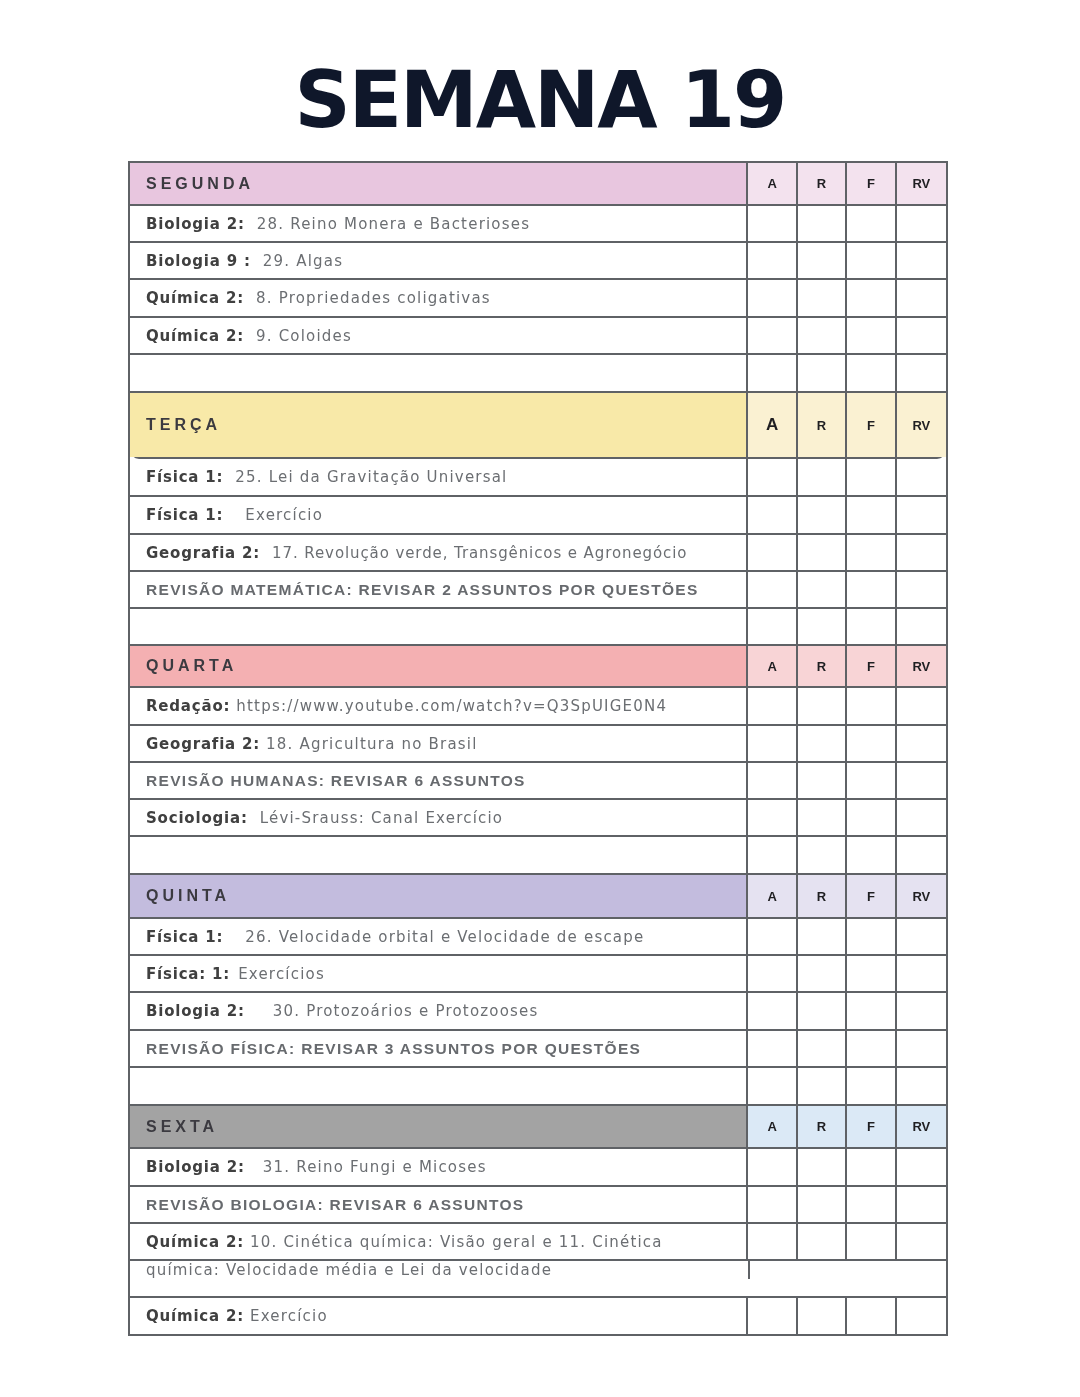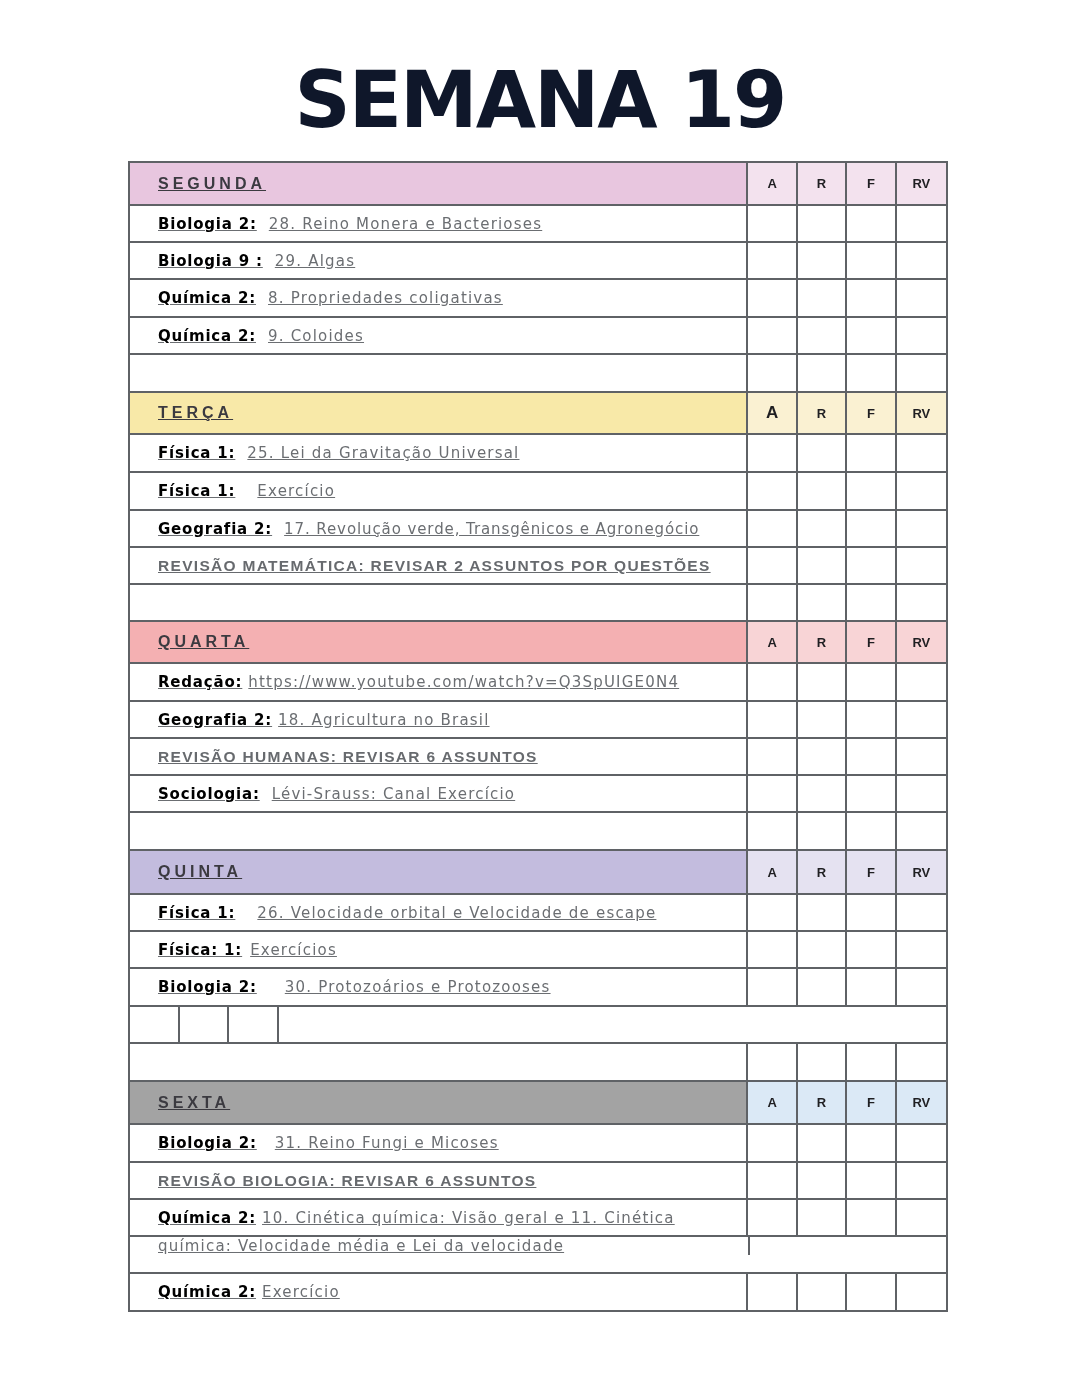--- a/index.html
+++ b/index.html
@@ -6,29 +6,29 @@
   body { width: 1080px; height: 1397px; position: relative; overflow: hidden;
          font-family: "DejaVu Sans", sans-serif; color: #5b5e62; }
   .title { position: absolute; left: 0; top: 52px; width: 1080px; text-align: center;
            font-family: "DejaVu Sans", sans-serif; font-weight: bold; font-size: 78px;
            letter-spacing: -2px; color: #0f172a; line-height: 96px; }
   .table { position: absolute; left: 128px; top: 161px; width: 820px;
            border: 2px solid #5f6266; box-sizing: border-box; }
   .row { display: flex; box-sizing: border-box; border-bottom: 2.5px solid #5f6266; }
   .row:last-child { border-bottom: none; }
   .main { width: 620px; box-sizing: border-box; border-right: 2.5px solid #5f6266;
-          display: flex; align-items: center; padding-left: 28px; white-space: nowrap; overflow: hidden; text-decoration: underline; }
+          display: flex; align-items: center; padding-left: 16px; white-space: nowrap; overflow: hidden; }
   .box { width: 49.5px; box-sizing: border-box; border-right: 2.5px solid #5f6266;
          display: flex; align-items: center; justify-content: center;
          font-family: "Liberation Sans", sans-serif; font-weight: bold; font-size: 13px; color: #1f1f22; }
   .box:last-child { border-right: none; }
   .hdr .main { font-family: "Liberation Sans", sans-serif; font-weight: bold; font-size: 16px;
                letter-spacing: 4px; color: #3b3a40; }
   .item { font-size: 15px; letter-spacing: 1.2px; color: #6b6e72; }
-  .item .lbl { font-weight: bold; color: #000000; letter-spacing: 0.8px; margin-right: 12px; }
+  .item .lbl { font-weight: bold; color: #404040; letter-spacing: 0.8px; margin-right: 12px; }
   .item.rev .main { font-family: "Liberation Sans", sans-serif; font-weight: bold; font-size: 15.5px;
                     letter-spacing: 1.3px; color: #676a6e; }
   .big-a { font-size: 17px; }
 </style>
 </head>
 <body>
 
 <div class="title">SEMANA 19</div>
 
 <div class="table">
@@ -81,21 +81,21 @@
       <div class="box"></div>
   </div>
   <div class="row item" style="height:38px;">
     <div class="main"></div>
     <div class="box"></div>
       <div class="box"></div>
       <div class="box"></div>
       <div class="box"></div>
   </div>
 
-  <div class="row hdr" style="height:42px;">
+  <div class="row hdr" style="height:66px;border-radius:9px;">
     <div class="main" style="background:#f8e9a8;">TERÇA</div>
     <div class="box big-a" style="background:#faf1d2;">A</div>
     <div class="box" style="background:#faf1d2;">R</div>
     <div class="box" style="background:#faf1d2;">F</div>
     <div class="box" style="background:#faf1d2;">RV</div>
   </div>
   <div class="row item" style="height:38px;">
     <div class="main">
         <span class="lbl">Física 1:</span>
         <span>25. Lei da Gravitação Universal</span>
@@ -223,20 +223,21 @@
     <div class="main">
         <span class="lbl" style="margin-right:28px;">Biologia 2:</span>
         <span>30. Protozoários e Protozooses</span>
       </div>
     <div class="box"></div>
       <div class="box"></div>
       <div class="box"></div>
       <div class="box"></div>
   </div>
   <div class="row item rev" style="height:37px;">
+    <div class="main">REVISÃO FÍSICA: REVISAR 3 ASSUNTOS POR QUESTÕES</div>
     <div class="box"></div>
       <div class="box"></div>
       <div class="box"></div>
       <div class="box"></div>
   </div>
   <div class="row item" style="height:38px;">
     <div class="main"></div>
     <div class="box"></div>
       <div class="box"></div>
       <div class="box"></div>

